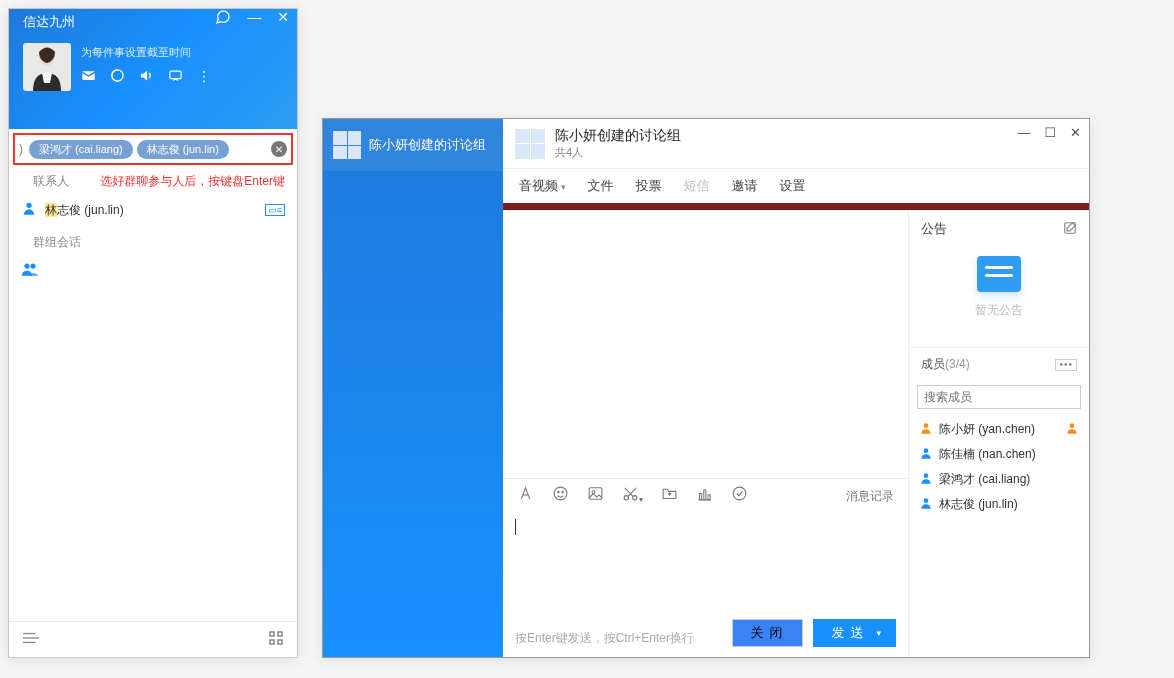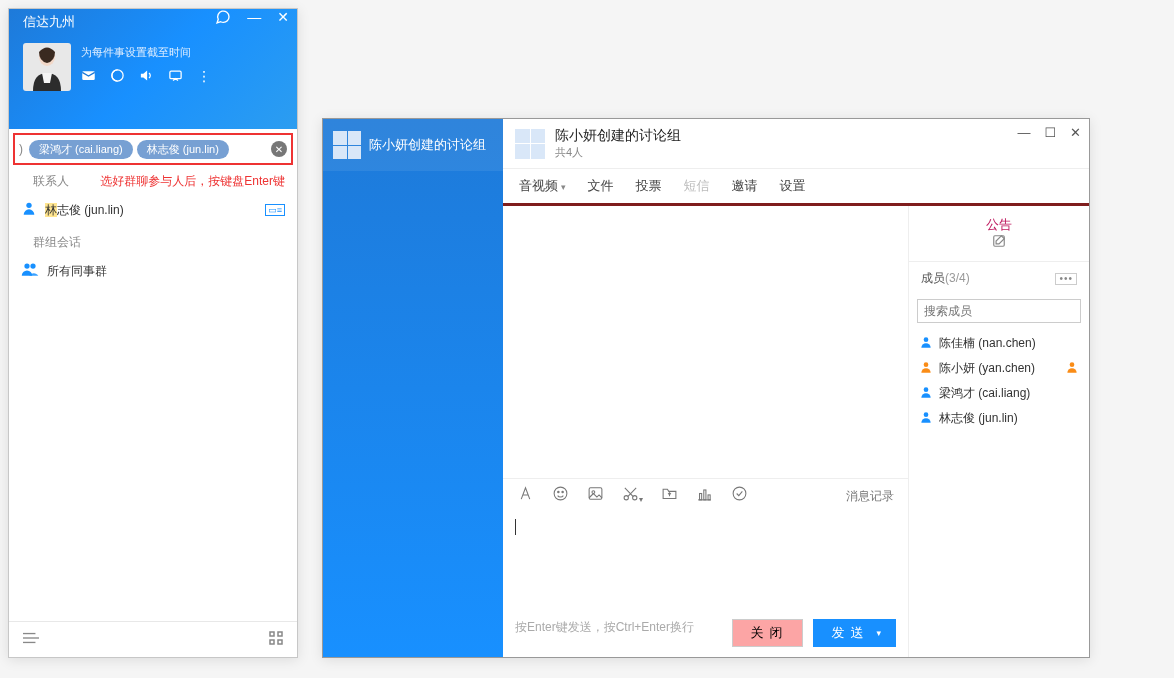--- a/index.html
+++ b/index.html
@@ -113,58 +113,58 @@
     border-bottom:1px solid #eee; position:relative;
   }
   .chat-winctl {
     position:absolute; right:8px; top:6px; display:flex; gap:14px; color:#555;
   }
   .chat-winctl span{cursor:pointer;font-size:13px;}
   .chat-title-txt{font-size:14px;color:#222;font-weight:500;}
   .chat-title-sub{font-size:11px;color:#888;}
   .chat-menubar {
     display:flex; gap:22px; padding:8px 16px; font-size:13px; color:#444;
-    border-bottom:3px solid #7f1d1d; align-items:center;
+    border-bottom:7px solid #7f1d1d; align-items:center;
   }
   .chat-menubar .disabled{color:#bbb;}
   .chat-menubar span{cursor:pointer;}
   .caret{font-size:9px;color:#888;margin-left:3px;}
 
   .chat-body { flex:1; display:flex; min-height:0;}
   .chat-thread { flex:1; display:flex; flex-direction:column; border-right:1px solid #eee;}
   .chat-messages { flex:1; background:#fff;}
   .chat-toolbar {
     display:flex; align-items:center; justify-content:space-between;
     padding:6px 14px; border-top:1px solid #eee; color:#777;
   }
   .chat-toolbar-left{display:flex;gap:18px;font-size:17px;}
   .chat-toolbar-left span{cursor:pointer;}
   .chat-history-link{color:#777;font-size:12px;cursor:pointer;}
   .chat-input {
     height:100px; padding:6px 12px; outline:none; border:none; font-size:13px;
   }
   .chat-input .cursor-line{border-left:1px solid #333;height:16px;display:inline-block;}
   .chat-actions {
-    display:flex; align-items:flex-start; justify-content:space-between;
+    display:flex; align-items:flex-end; justify-content:space-between;
     padding:6px 12px 10px 12px;
   }
   .chat-hint{color:#aaa;font-size:12px;}
   .btn {
-    padding:4px 14px; font-size:13px; border:1px solid #ccc; background:#fca5a5; cursor:pointer;
+    padding:4px 14px; font-size:13px; border:1px solid #ccc; background:#3b82f6; cursor:pointer;
     letter-spacing:6px; text-indent:3px;
   }
   .btn-primary{background:#1890ff;color:#fff;border-color:#1890ff;display:inline-flex;align-items:center;}
   .btn-primary .caret2{margin-left:4px;letter-spacing:0;font-size:9px;}
   .btn-group{display:flex;gap:10px;}
 
   .chat-side {
     width:180px; display:flex; flex-direction:column;
   }
   .side-block { padding:10px 12px; border-bottom:1px solid #eee;}
-  .side-head{display:flex;justify-content:space-between;align-items:center;color:#be185d;font-size:13px;flex-direction:column;}
+  .side-head{display:flex;justify-content:space-between;align-items:center;color:#404040;font-size:13px;}
   .edit-icn{color:#888;cursor:pointer;font-size:13px;}
   .announce-empty{display:flex;flex-direction:column;align-items:center;padding:18px 0;}
   .doc-icon{width:44px;height:36px;background:#2f9cf4;border-radius:4px;position:relative;box-shadow:0 4px 8px rgba(47,156,244,.25);}
   .doc-icon::before,.doc-icon::after{content:"";position:absolute;left:8px;right:8px;height:3px;background:#fff;border-radius:2px;}
   .doc-icon::before{top:10px;} .doc-icon::after{top:18px;}
   .announce-txt{color:#bbb;margin-top:10px;font-size:12px;}
   .member-head{display:flex;justify-content:space-between;align-items:center;padding:8px 12px;color:#555;}
   .more-dots{border:1px solid #ccc;padding:0 3px;font-size:10px;line-height:10px;cursor:pointer;color:#888;letter-spacing:1px;}
   .member-search{margin:4px 8px;}
   .member-search input{
@@ -255,21 +255,20 @@
     </div>
     <div class="cw-item">
       <span class="group-icon">
         <svg width="18" height="16" viewBox="0 0 24 20" fill="#1890ff">
             <circle cx="8" cy="6" r="3.5"></circle>
             <circle cx="16" cy="6" r="3.5"></circle>
             <path d="M1 19a7 7 0 0 1 14 0z"></path>
             <path d="M11 19a7 7 0 0 1 12 0z" opacity=".85"></path>
           </svg>
       </span>
-      <span class="cw-item-name">所有同事群</span>
     </div>
   </div>
 
   <div class="cw-footer">
     <span>
       <svg width="16" height="14" viewBox="0 0 18 14" stroke="#888" stroke-width="1.5">
           <line x1="0" y1="2" x2="14" y2="2"></line>
           <line x1="0" y1="7" x2="18" y2="7"></line>
           <line x1="0" y1="12" x2="14" y2="12"></line>
         </svg>
@@ -387,59 +386,63 @@
         <div class="side-block">
           <div class="side-head">
             <span>公告</span>
             <span class="edit-icn">
               <svg width="14" height="14" viewBox="0 0 24 24" fill="none" stroke="#888" stroke-width="2">
                   <rect x="3" y="3" width="18" height="18" rx="2"></rect>
                   <path d="M16 3l5 5-9 9H7v-5z"></path>
                 </svg>
             </span>
           </div>
+          <div class="announce-empty">
+            <div class="doc-icon"></div>
+            <div class="announce-txt">暂无公告</div>
+          </div>
         </div>
 
         <div class="member-head">
           <span><span>成员</span><span style="color:#999;">(3/4)</span></span>
           <span class="more-dots">•••</span>
         </div>
         <div class="member-search">
           <input type="text" placeholder="搜索成员" style="">
         </div>
         <div class="member-list">
+          <div class="member-item">
+            <span class="p orange"><svg width="14" height="14" viewBox="0 0 24 24" fill="currentColor">
+                  <circle cx="12" cy="8" r="4"></circle>
+                  <path d="M4 22a8 8 0 0 1 16 0z"></path>
+                </svg></span>
+            <span>陈小妍 (yan.chen)</span>
+            <span class="owner-badge"><svg width="14" height="14" viewBox="0 0 24 24" fill="#fa8c16">
+                  <circle cx="12" cy="8" r="4"></circle>
+                  <path d="M4 22a8 8 0 0 1 16 0z"></path>
+                </svg></span>
+          </div>
           <div class="member-item">
             <span class="p"><svg width="14" height="14" viewBox="0 0 24 24" fill="currentColor">
                   <circle cx="12" cy="8" r="4"></circle>
                   <path d="M4 22a8 8 0 0 1 16 0z"></path>
                 </svg></span>
             <span>陈佳楠 (nan.chen)</span>
           </div>
           <div class="member-item">
-            <span class="p orange"><svg width="14" height="14" viewBox="0 0 24 24" fill="currentColor">
+            <span class="p"><svg width="14" height="14" viewBox="0 0 24 24" fill="currentColor">
                   <circle cx="12" cy="8" r="4"></circle>
                   <path d="M4 22a8 8 0 0 1 16 0z"></path>
                 </svg></span>
-            <span>陈小妍 (yan.chen)</span>
-            <span class="owner-badge"><svg width="14" height="14" viewBox="0 0 24 24" fill="#fa8c16">
-                  <circle cx="12" cy="8" r="4"></circle>
-                  <path d="M4 22a8 8 0 0 1 16 0z"></path>
-                </svg></span>
+            <span>梁鸿才 (cai.liang)</span>
           </div>
           <div class="member-item">
             <span class="p"><svg width="14" height="14" viewBox="0 0 24 24" fill="currentColor">
                   <circle cx="12" cy="8" r="4"></circle>
                   <path d="M4 22a8 8 0 0 1 16 0z"></path>
                 </svg></span>
-            <span>梁鸿才 (cai.liang)</span>
-          </div>
-          <div class="member-item">
-            <span class="p"><svg width="14" height="14" viewBox="0 0 24 24" fill="currentColor">
-                  <circle cx="12" cy="8" r="4"></circle>
-                  <path d="M4 22a8 8 0 0 1 16 0z"></path>
-                </svg></span>
             <span>林志俊 (jun.lin)</span>
           </div>
         </div>
       </div>
     </div>
   </div>
 </div>
 
 </body></html>

